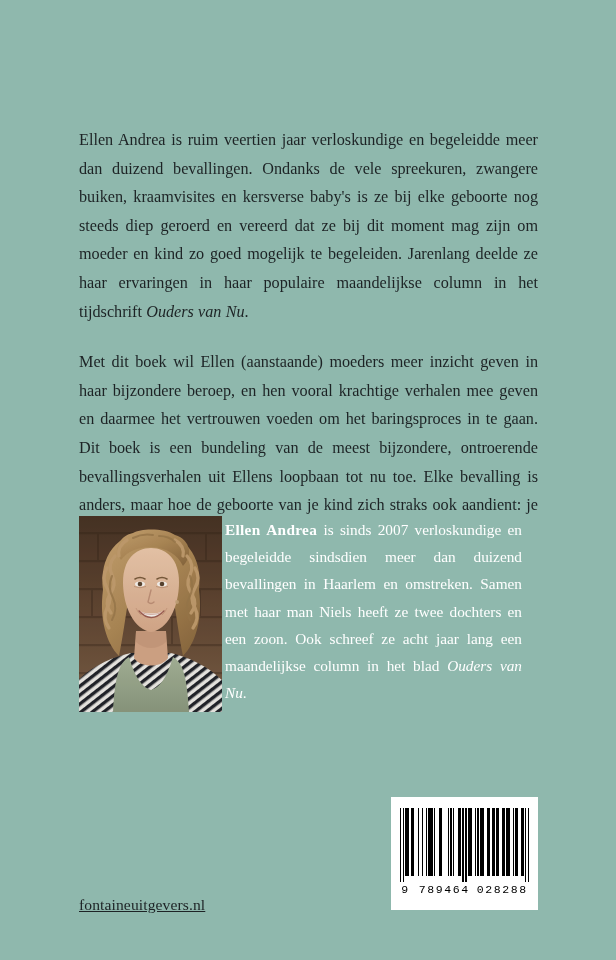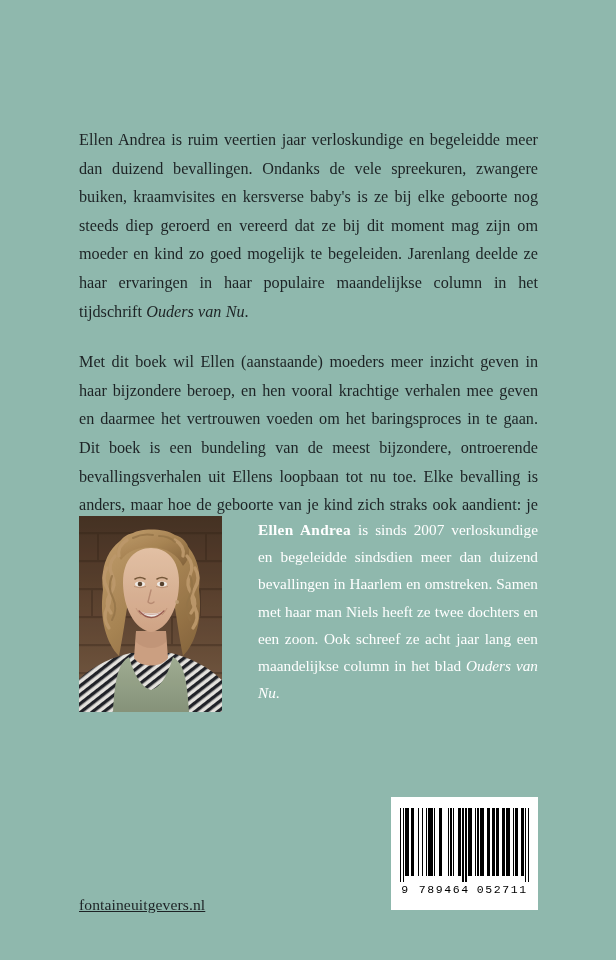--- a/index.html
+++ b/index.html
@@ -52,21 +52,21 @@
   }
   .photo-frame {
     width: 143px;
     height: 196px;
     flex: 0 0 143px;
     overflow: hidden;
     position: relative;
     background: #4a3a2e;
   }
   .bio {
-    margin-left: 36px;
+    margin-left: 3px;
     width: 297px;
     color: #ffffff;
     font-size: 15.3px;
     line-height: 27.2px;
     text-align: justify;
     hyphens: none;
   }
   .bio .nm { font-weight: 700; letter-spacing: .3px; }
 
   
@@ -335,19 +335,19 @@
         <span style="width: 1.42px; background: rgb(255, 255, 255);"></span>
         <span style="width: 1.42px; background: rgb(0, 0, 0);"></span>
         <span style="width: 1.42px; background: rgb(255, 255, 255);"></span>
         <span style="width: 1.42px; background: rgb(0, 0, 0);"></span>
       </div>
     <div class="barcode-digits">
       <span>9</span>
       <span style="width:9px"></span>
       <span>789464</span>
       <span style="width:7px"></span>
-      <span>052711</span>
+      <span>028288</span>
     </div>
   </div>
 
   <div class="publisher">fontaineuitgevers.nl</div>
 
 </div>
 
 </body></html>

